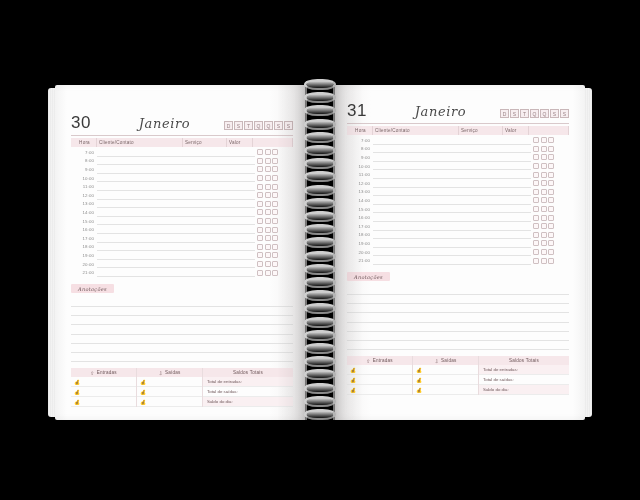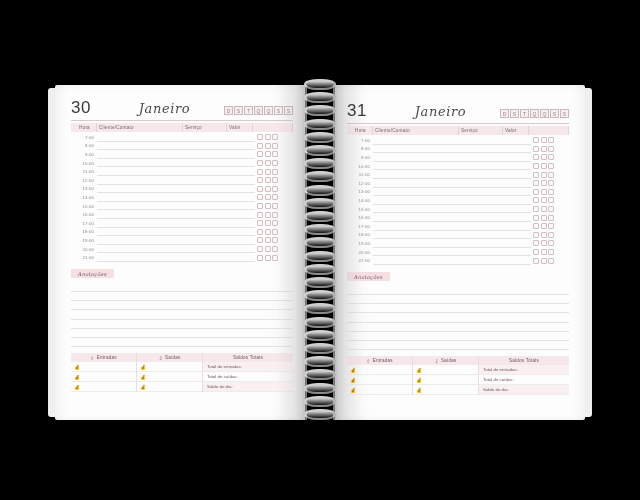--- a/index.html
+++ b/index.html
@@ -65,21 +65,21 @@
     width: 7px;
     height: 329px;
     background: repeating-linear-gradient(to right, #d9d9d9 0px, #ffffff 1px, #e6e6e6 2px);
   }
   .edge.l { left: -7px; border-radius: 3px 0 0 3px; }
   .edge.r { right: -7px; border-radius: 0 3px 3px 0; }
 
   .sheet {
     position: absolute;
     inset: 0;
-    padding: 9px 14px 10px 16px;
+    padding: 24px 14px 10px 16px;
     box-sizing: border-box;
   }
   .page.right .sheet { padding: 12px 16px 10px 14px; }
 
   
   .hdr {
     display: flex;
     align-items: flex-end;
     height: 22px;
     margin-bottom: 4px;

